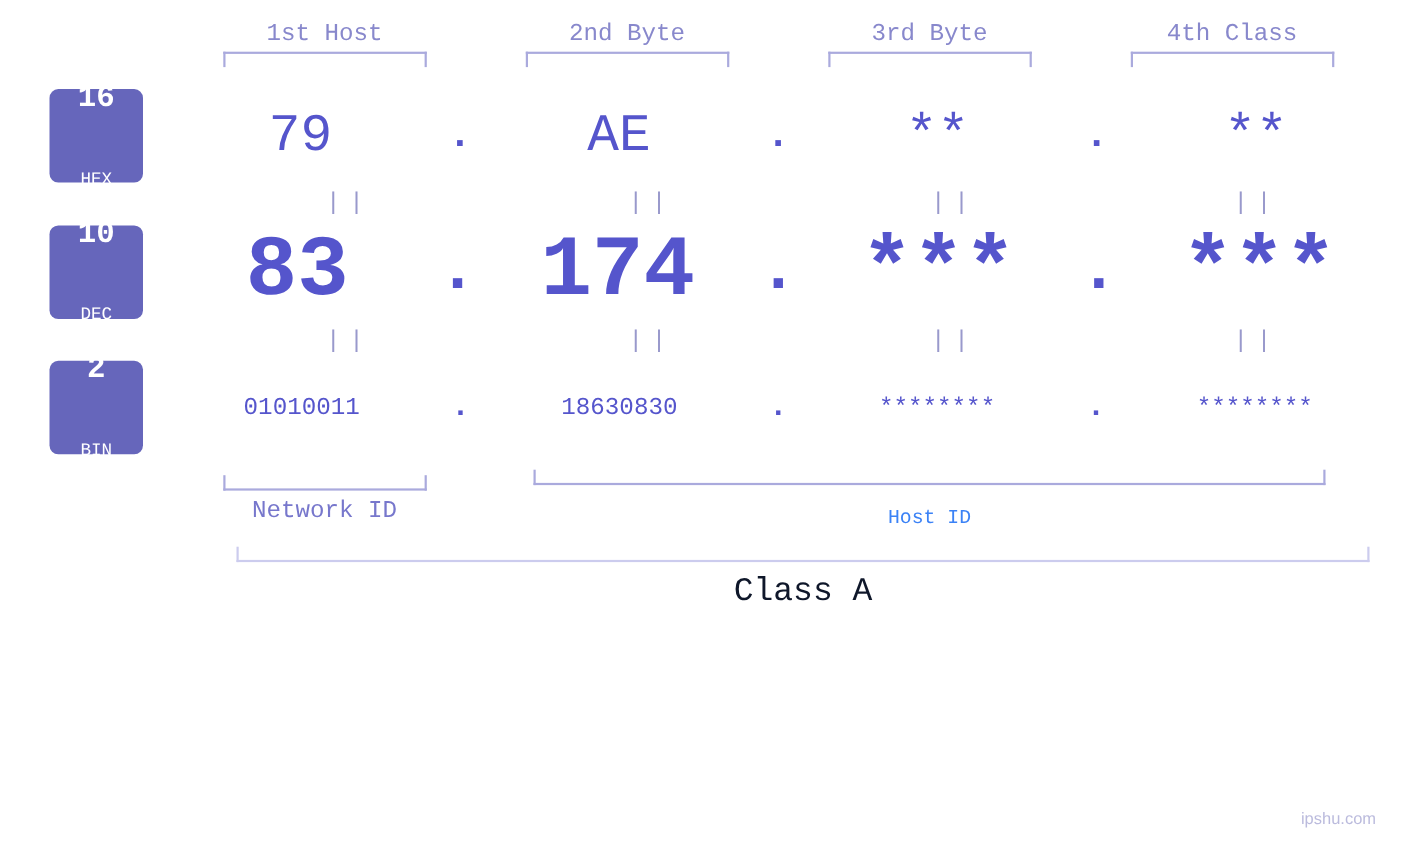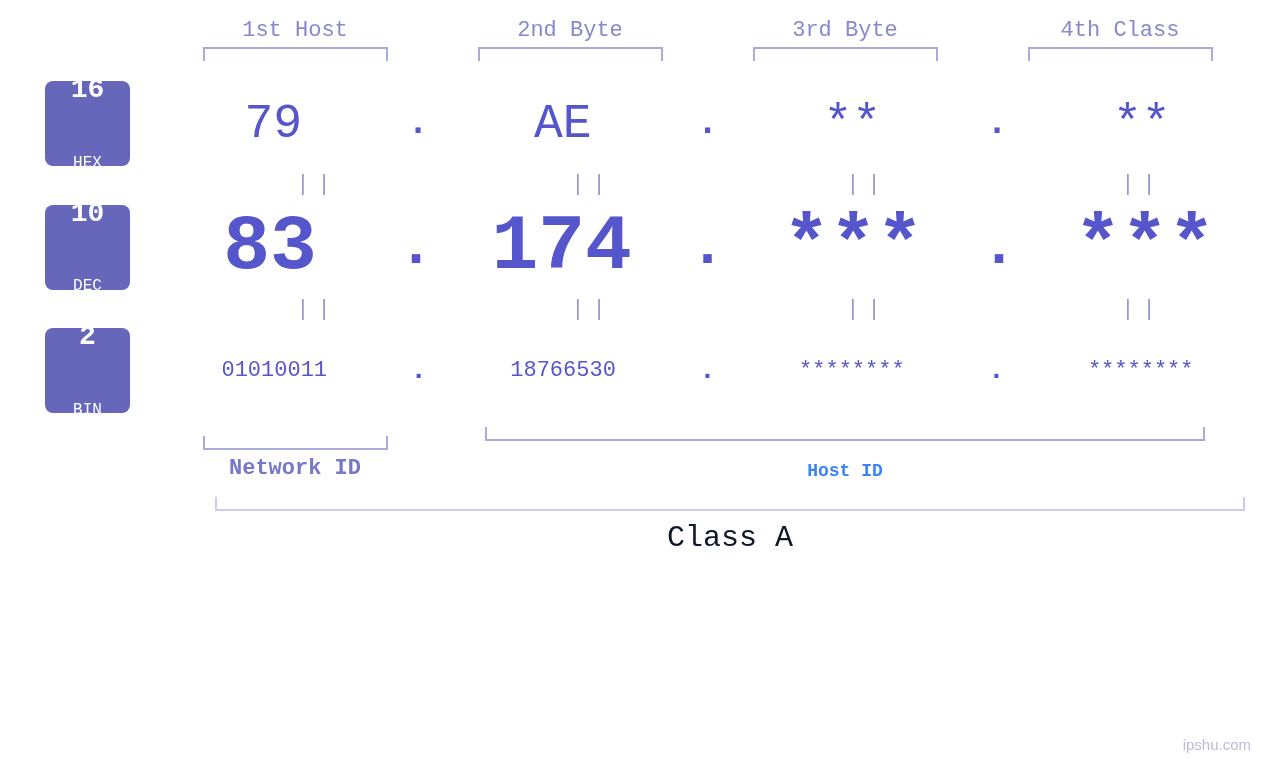--- a/index.html
+++ b/index.html
@@ -225,29 +225,29 @@
   </div>
 
   <div class="data-row" style="margin-top:4px;">
     <div class="badge">
       <span class="badge-num">2</span>
       <span class="badge-label">BIN</span>
     </div>
     <div class="values-area">
       <div class="byte-val bin-val">01010011</div>
       <span class="dot dot-bin">.</span>
-      <div class="byte-val bin-val">18766530</div>
+      <div class="byte-val bin-val">18630830</div>
       <span class="dot dot-bin">.</span>
       <div class="byte-val bin-val">********</div>
       <span class="dot dot-bin">.</span>
       <div class="byte-val bin-val">********</div>
     </div>
   </div>
 
-  <div style="width:1100px; margin-left:175px; margin-top:14px; display:flex; align-items:flex-end;font-weight:bold;">
+  <div style="width:1100px; margin-left:175px; margin-top:14px; display:flex; align-items:center;">
 
     <div style="display:flex; flex-direction:column; align-items:center; width:230px;">
       <div style="width:185px; height:14px; border-bottom:2px solid #aaaadd; border-left:2px solid #aaaadd; border-right:2px solid #aaaadd;"></div>
       <div style="color:#7777cc; font-size:22px; margin-top:6px;">Network ID</div>
     </div>
 
     <div style="display:flex; flex-direction:column; align-items:center; flex:1;">
       <div style="width:720px; height:14px; border-bottom:2px solid #aaaadd; border-left:2px solid #aaaadd; border-right:2px solid #aaaadd;"></div>
       <div style="color:#3b82f6; font-size:18px; margin-top:20px;">Host ID</div>
     </div>

